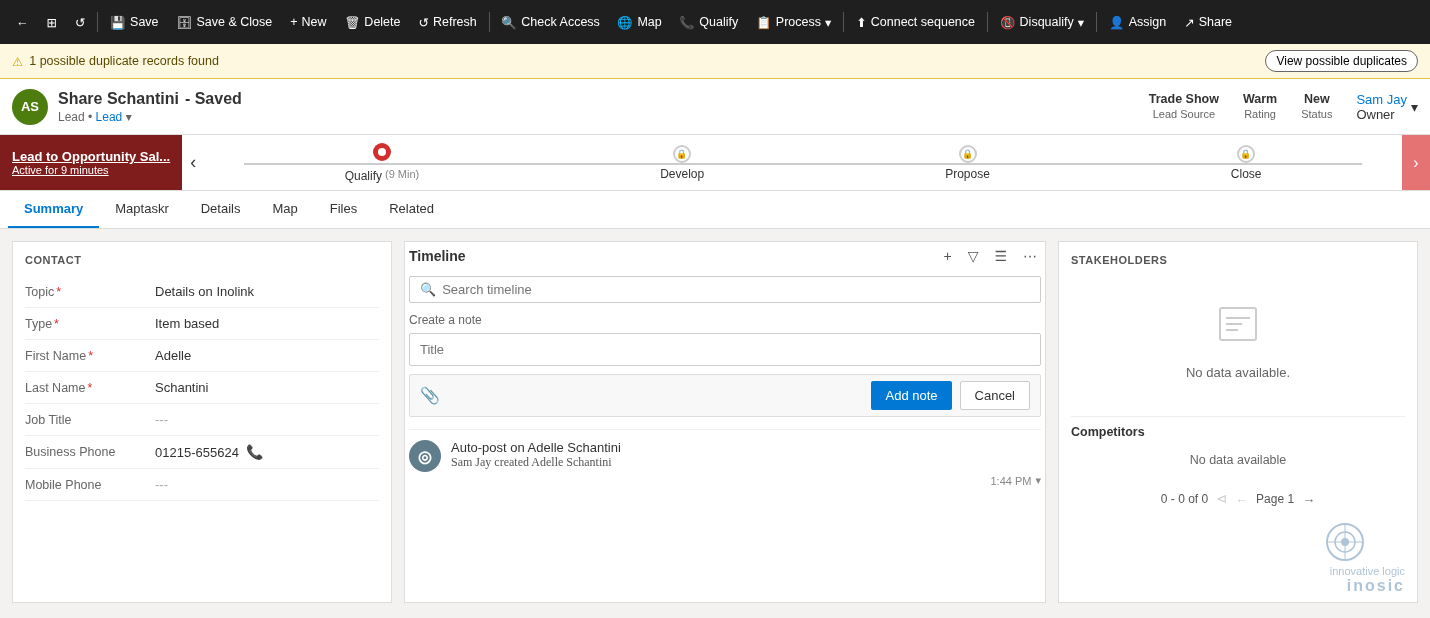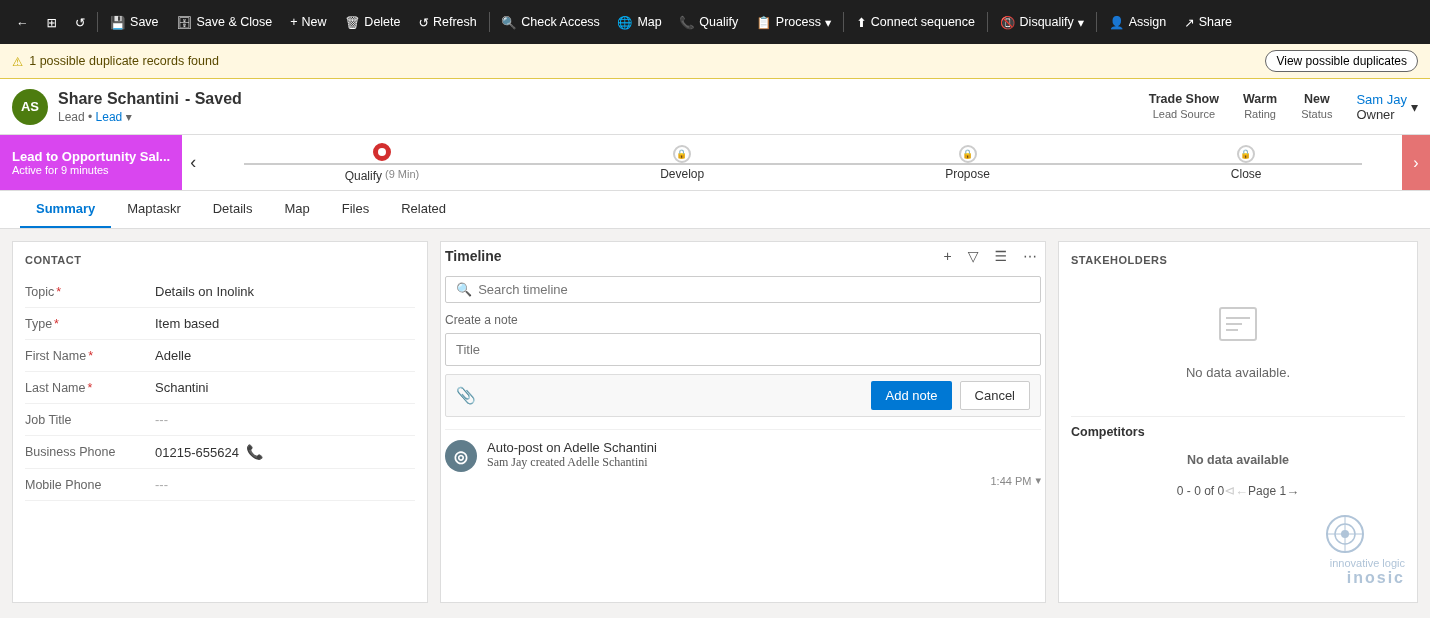--- a/index.html
+++ b/index.html
@@ -55,23 +55,23 @@
     
     .stage-bar-container {
       background: #fff; border-bottom: 1px solid #ddd;
       display: flex; align-items: center; position: relative; height: 56px;
     }
     .stage-nav-btn {
       background: none; border: none; cursor: pointer; padding: 0 8px;
       font-size: 18px; color: #333; height: 100%; display: flex; align-items: center;
     }
     .stage-active-label {
-      background: #d946ef; color: #fff; padding: 4px 12px;
+      background: #7f1d1d; color: #fff; padding: 4px 12px;
       font-size: 12px; display: flex; flex-direction: column; min-width: 120px;
-      justify-content: center; height: 100%; position: relative;
+      justify-content: center; height: 100%; position: relative; text-decoration: underline;
     }
     .stage-active-label .stage-name { font-weight: 600; font-size: 13px; }
     .stage-active-label .stage-time { font-size: 11px; }
     .stage-track {
       flex: 1; display: flex; align-items: center; justify-content: space-around;
       padding: 0 20px; position: relative;
     }
     .stage-track::before {
       content: ''; position: absolute; left: 40px; right: 40px;
       top: 50%; height: 2px; background: #ccc; z-index: 0;
@@ -93,37 +93,37 @@
     .stage-label { font-size: 12px; margin-top: 4px; color: #333; }
     .stage-right-nav {
       background: #e57373; color: #fff; border: none; cursor: pointer;
       width: 28px; height: 100%; display: flex; align-items: center; justify-content: center;
       font-size: 16px;
     }
 
     
     .tabs-bar {
       background: #fff; border-bottom: 1px solid #ddd;
-      display: flex; padding: 0 20px; gap: 0;
+      display: flex; padding: 0 8px; gap: 0;
     }
     .tab {
       padding: 10px 16px; font-size: 13px; cursor: pointer; border-bottom: 2px solid transparent;
       color: #333;
     }
     .tab.active { border-bottom-color: #0078d4; color: #0078d4; font-weight: 600; }
 
     
     .main-content {
       display: flex; gap: 0; padding: 12px; height: calc(618px - 44px - 34px - 56px - 56px - 42px);
       overflow: hidden;
     }
 
     
     .contact-panel {
-      background: #fff; border: 1px solid #ddd; width: 416px; flex-shrink: 0;
+      background: #fff; border: 1px solid #ddd; width: 380px; flex-shrink: 0;
       padding: 12px; overflow-y: auto; margin-right: 12px;
     }
     .panel-title { font-size: 11px; font-weight: 700; color: #555; letter-spacing: 0.5px; margin-bottom: 10px; }
     .field-row {
       display: flex; align-items: flex-start; padding: 8px 0;
       border-bottom: 1px solid #f0f0f0;
     }
     .field-label { width: 130px; flex-shrink: 0; font-size: 12.5px; color: #666; padding-top: 1px; }
     .field-req { color: #d32f2f; margin-left: 2px; }
     .field-value { flex: 1; font-size: 13px; color: #333; font-weight: 500; }
@@ -191,22 +191,22 @@
       padding: 12px; overflow-y: auto;
     }
     .stakeholders-title { font-size: 11px; font-weight: 700; color: #555; letter-spacing: 0.5px; margin-bottom: 10px; }
     .no-data-area {
       display: flex; flex-direction: column; align-items: center; justify-content: center;
       padding: 24px 0; color: #aaa;
     }
     .no-data-icon { font-size: 36px; margin-bottom: 8px; color: #ccc; }
     .no-data-text { font-size: 13px; color: #666; }
     .competitors-title { font-size: 12.5px; font-weight: 600; margin: 12px 0 6px; border-top: 1px solid #eee; padding-top: 8px; }
-    .competitors-nodata { font-size: 12.5px; color: #666; text-align: center; padding: 8px 0; font-weight: bold; }
-    .pagination-row { display: flex; align-items: center; justify-content: center; font-size: 12px; color: #555; margin-top: 8px; }
+    .competitors-nodata { font-size: 12.5px; color: #666; text-align: center; padding: 8px 0; }
+    .pagination-row { display: flex; align-items: center; justify-content: center; gap: 8px; font-size: 12px; color: #555; margin-top: 16px; }
     .pag-btn { background: none; border: none; cursor: pointer; color: #666; font-size: 13px; }
     .pag-btn:disabled { color: #ccc; cursor: default; }
 
     
     .logo-area { text-align: right; padding-top: 16px; }
     .logo-text { color: #b0c4d8; font-size: 11px; }
   </style>
 </head>
 <body>
 

